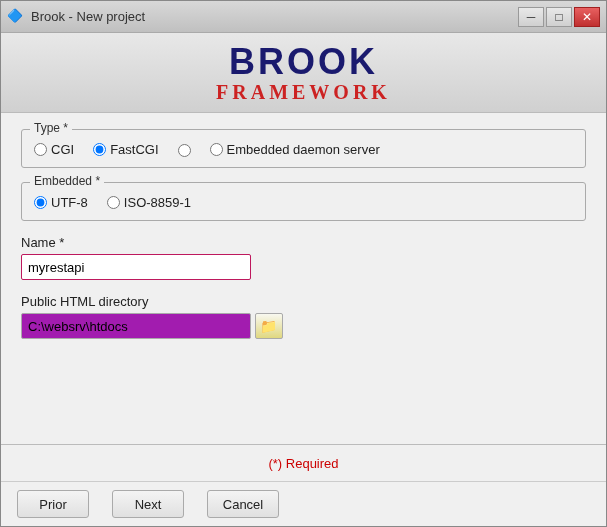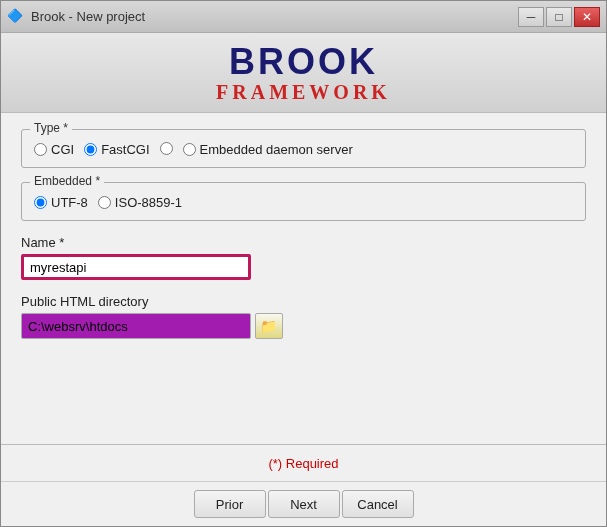--- a/index.html
+++ b/index.html
@@ -117,22 +117,22 @@
       font-size: 12px;
       color: #333;
       padding: 0 4px;
       position: absolute;
       top: -9px;
       left: 8px;
       background: #f0f0f0;
     }
     .radio-group {
       display: flex;
-      align-items: flex-start;
-      gap: 10px;
+      align-items: flex-end;
+      gap: 19px;
       flex-wrap: wrap;
       padding-top: 4px;
     }
     .radio-item {
       display: flex;
       align-items: center;
       gap: 4px;
       cursor: pointer;
     }
     .radio-item input[type="radio"] {
@@ -149,21 +149,21 @@
       flex-direction: column;
       gap: 4px;
     }
     .field-label {
       font-size: 13px;
       color: #222;
     }
     .field-input {
       width: 230px;
       height: 26px;
-      border: 3px solid #be185d;
+      border: 1px solid #be185d;
       border-radius: 2px;
       padding: 0 6px;
       font-size: 13px;
       background: white;
       outline: none;
     }
     
     .dir-row {
       display: flex;
       align-items: center;
@@ -204,22 +204,22 @@
       flex: 1;
       display: flex;
       align-items: center;
       justify-content: center;
       color: #cc0000;
       font-size: 13px;
     }
     .button-row {
       display: flex;
       align-items: center;
-      justify-content: center;
-      gap: 2px;
+      justify-content: flex-start;
+      gap: 23px;
       padding: 8px 16px;
       border-top: 1px solid #ccc;
     }
     .action-btn {
       width: 72px;
       height: 28px;
       border: 1px solid #aaa;
       background: linear-gradient(to bottom, #f4f4f4, #e0e0e0);
       cursor: pointer;
       font-size: 13px;

